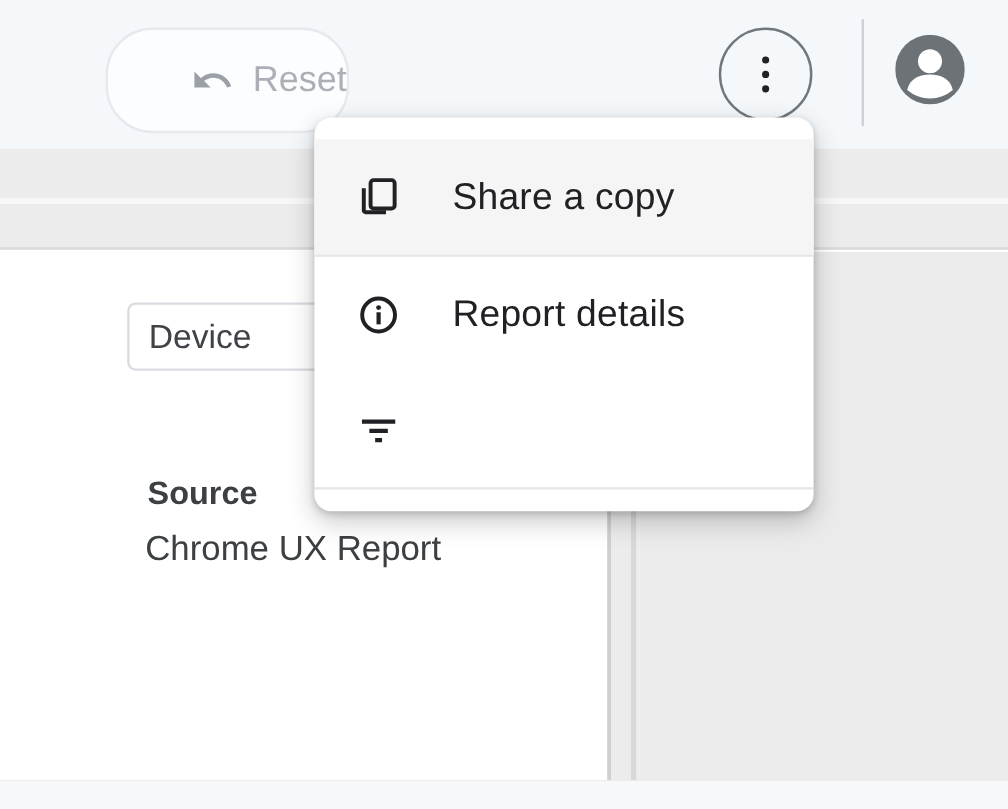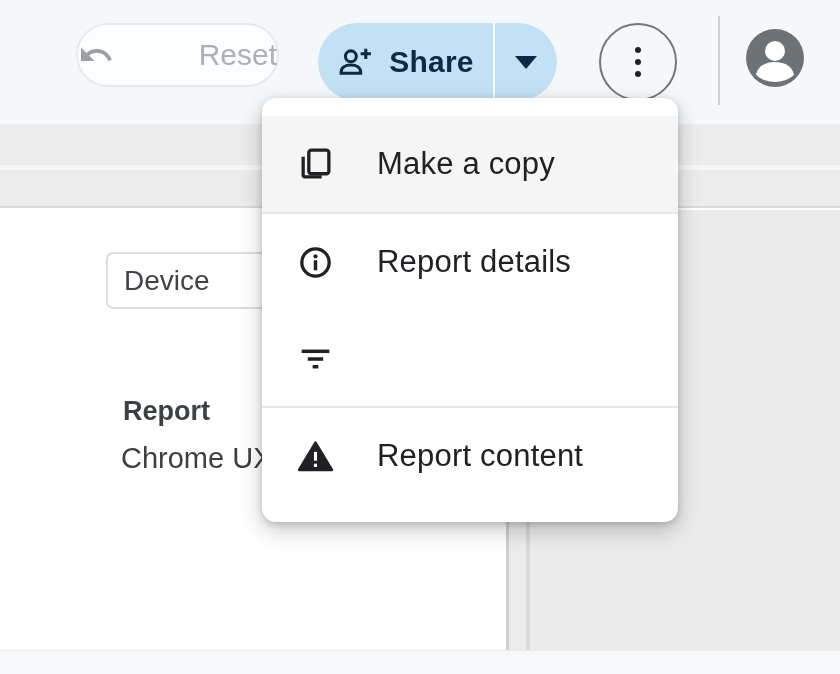--- a/index.html
+++ b/index.html
@@ -7,23 +7,23 @@
   body {
     font-family:"Liberation Sans", sans-serif;
     position:relative; overflow:hidden; background:#fff;
     color:#202124;
   }
   .stage { position:absolute; inset:0; width:840px; height:674px; }
 
   
   .toolbar { position:absolute; left:0; top:0; width:840px; height:124px; background:var(--toolbar_bg); }
   .btn-reset {
-    position:absolute; left:76px; top:23px; width:203px; height:64px;
+    position:absolute; left:88px; top:23px; width:203px; height:88px;
     border:2px solid #e6e9ed; border-radius:39px; background:#fbfdfe;
-    display:flex; align-items:center; justify-content:space-between; gap:16px;
+    display:flex; align-items:center; justify-content:flex-end; gap:16px;
     color:var(--disabled_text); cursor:default;
   }
   .btn-reset .lbl { font-size:30px; color:var(--disabled_text); }
   .btn-reset svg { color:#9aa0a6; }
 
   .btn-share {
     position:absolute; left:318px; top:23px; width:239px; height:78px;
     border-radius:39px; background:var(--share_bg);
     display:flex; align-items:stretch; overflow:hidden; cursor:pointer;
   }
@@ -83,34 +83,20 @@
 
   <div class="toolbar">
 
     <div class="btn-reset">
       <svg width="36" height="36" viewBox="0 0 24 24" fill="currentColor">
         <path d="M12.5 8c-2.65 0-5.05.99-6.9 2.6L2 7v9h9l-3.62-3.62c1.39-1.16 3.16-1.88 5.12-1.88 3.54 0 6.55 2.31 7.6 5.5l2.37-.78C21.08 11.03 17.15 8 12.5 8z"></path>
       </svg>
       <span class="lbl">Reset</span>
     </div>
 
-    <div class="btn-share">
-      <div class="share-main">
-        <svg width="37" height="37" viewBox="0 0 36 36" fill="none" stroke="currentColor" stroke-width="3">
-          <circle cx="13.5" cy="12" r="5.3"></circle>
-          <path d="M4 28.5 v-1 c0-4.6 4.4-7 9.5-7 s9.5 2.4 9.5 7 v1 z"></path>
-          <path d="M28 4.5 v10 M23 9.5 h10"></path>
-        </svg>
-        <span class="lbl">Share</span>
-      </div>
-      <div class="share-split"></div>
-      <div class="share-caret">
-        <div class="caret-down"></div>
-      </div>
-    </div>
 
     <div class="btn-kebab">
       <i></i>
       <i></i>
       <i></i>
     </div>
 
     <div class="tb-divider"></div>
 
     <svg class="avatar" viewBox="0 0 58 58">
@@ -125,33 +111,33 @@
   <div class="band2"></div>
 
   <div class="page"></div>
   <div class="page-edge"></div>
   <div class="canvas-right"></div>
   <div class="footer"></div>
 
   <div class="device-select">
     <span class="lbl">Device</span>
   </div>
-  <div class="src-label">Report</div>
+  <div class="src-label">Source</div>
   <div class="src-value">Chrome UX Report</div>
 
   <div class="menu">
 
     <div class="menu-item hovered">
       <span class="mi-icon">
         <svg width="37" height="37" viewBox="0 0 36 36" fill="none" stroke="currentColor" stroke-width="3.2">
           <rect x="11.5" y="4" width="19.5" height="23" rx="2.5"></rect>
           <path d="M6 10.5 V28.6 a1.4 1.4 0 0 0 1.4 1.4 H24"></path>
         </svg>
       </span>
-      <span class="mi-label">Make a copy</span>
+      <span class="mi-label">Share a copy</span>
     </div>
 
 
     <div class="menu-sep"></div>
 
     <div class="menu-item">
       <span class="mi-icon">
         <svg width="37" height="37" viewBox="0 0 36 36">
           <circle cx="18" cy="18" r="13.3" fill="none" stroke="currentColor" stroke-width="3.2"></circle>
           <circle cx="18" cy="12" r="2" fill="currentColor"></circle>
@@ -166,25 +152,15 @@
         <svg width="37" height="37" viewBox="0 0 36 36" stroke="currentColor" stroke-width="3.4">
           <path d="M4.5 11 h27"></path>
             <path d="M10.5 18.5 h15"></path>
             <path d="M15.2 26 h5.6"></path>
         </svg>
       </span>
     </div>
 
     <div class="menu-sep"></div>
 
-    <div class="menu-item">
-      <span class="mi-icon">
-        <svg width="37" height="37" viewBox="0 0 36 36">
-          <path d="M18 4.5 L34 31 H2 Z" fill="currentColor" stroke="currentColor" stroke-width="2.5" stroke-linejoin="round"></path>
-          <rect x="16.5" y="13.5" width="3" height="8.6" fill="#fff"></rect>
-          <rect x="16.5" y="25" width="3" height="3.2" fill="#fff"></rect>
-        </svg>
-      </span>
-      <span class="mi-label">Report content</span>
-    </div>
 
   </div>
 </div>
 
 </body></html>

